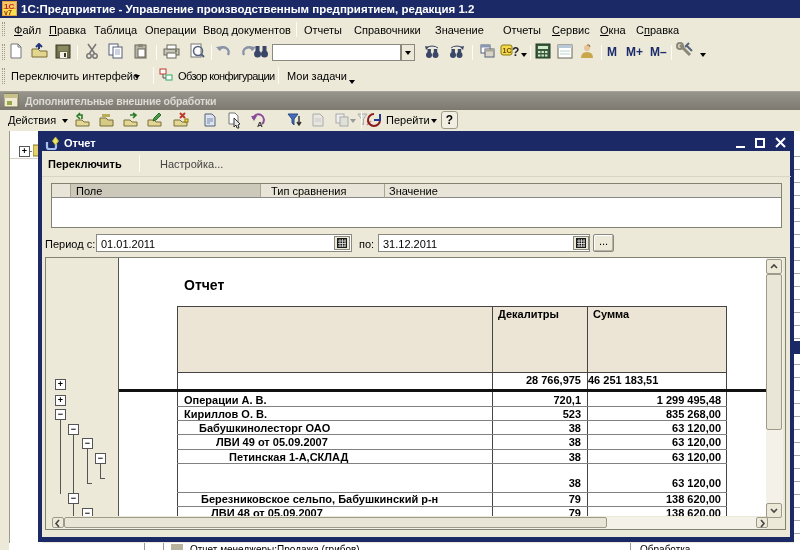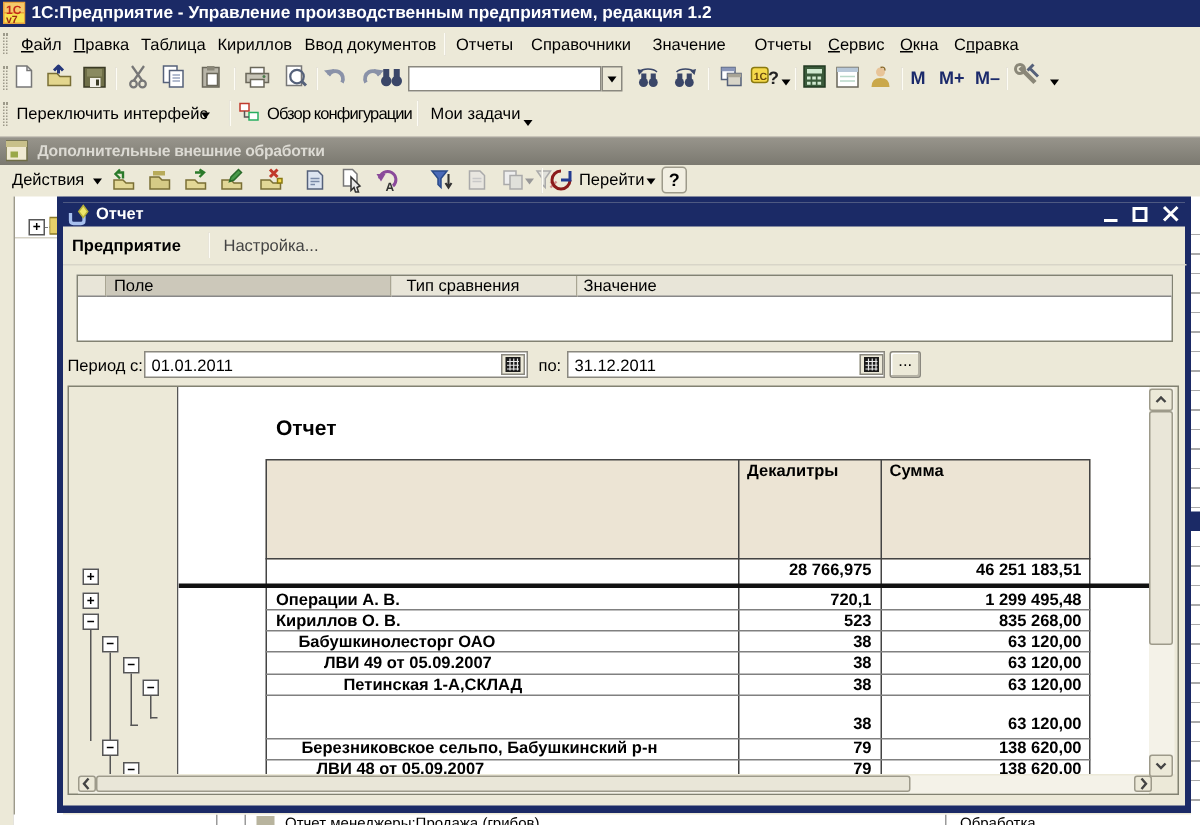--- a/index.html
+++ b/index.html
@@ -20,21 +20,21 @@
  <text x="2" y="8" font-size="8" font-weight="bold" fill="#c42a1c" font-family="Liberation Sans">1С</text>
  <text x="2" y="14" font-size="7" font-weight="bold" fill="#a02a14" font-family="Liberation Sans">v7</text>
 </svg>
 <div class="a" style="left:21px;top:3px;color:#fff;font-weight:bold;font-size:11.5px">1С:Предприятие - Управление производственным предприятием, редакция 1.2</div>
 
 <div class="a" style="left:0;top:18px;width:800px;height:22px;background:#ece9d8"></div>
 <div class="grip" style="left:2px;top:22px;height:14px"></div>
 <div class="tbtxt" style="left:14px;top:24px"><u>Ф</u>айл</div>
 <div class="tbtxt" style="left:49px;top:24px"><u>П</u>равка</div>
 <div class="tbtxt" style="left:94px;top:24px">Таблица</div>
-<div class="tbtxt" style="left:145px;top:24px">Кириллов</div>
+<div class="tbtxt" style="left:145px;top:24px">Операции</div>
 <div class="tbtxt" style="left:203px;top:24px">Ввод документов</div>
 <div class="sep" style="left:296px;top:22px;height:15px"></div>
 <div class="tbtxt" style="left:304px;top:24px">Отчеты</div>
 <div class="tbtxt" style="left:354px;top:24px">Справочники</div>
 <div class="tbtxt" style="left:435px;top:24px">Значение</div>
 <div class="tbtxt" style="left:503px;top:24px">Отчеты</div>
 <div class="tbtxt" style="left:552px;top:24px"><u>С</u>ервис</div>
 <div class="tbtxt" style="left:600px;top:24px"><u>О</u>кна</div>
 <div class="tbtxt" style="left:636px;top:24px">С<u>п</u>равка</div>
 
@@ -280,23 +280,23 @@
  <path d="M2 6 V11 Q2 13 4 13 H9 Q11 13 11 11 V8" stroke="#a8c0ee" stroke-width="2.2" fill="none"></path>
  <path d="M10.5 1 L13.5 5 L10.5 9 L7.5 5 Z" fill="#eee66a" stroke="#b8b23a"></path>
 </svg>
 <div class="a" style="left:64px;top:137px;color:#fff;font-weight:bold;font-size:11px">Отчет</div>
 <div class="a" style="left:736px;top:146px;width:9px;height:2px;background:#fff"></div>
 <div class="a" style="left:755px;top:138px;width:10px;height:10px;border:2px solid #fff"></div>
 <svg class="a" style="left:775px;top:137px" width="11" height="11">
     <path d="M1 1 L10 10 M10 1 L1 10" stroke="#fff" stroke-width="2"></path>
   </svg>
 
-<div class="a" style="left:48px;top:158px;font-weight:bold">Предприятие</div>
+<div class="a" style="left:48px;top:158px;font-weight:bold">Переключить</div>
 <div class="sep" style="left:139px;top:155px;height:17px"></div>
-<div class="a" style="left:149px;top:158px;color:#444">Настройка...</div>
+<div class="a" style="left:160px;top:158px;color:#444">Настройка...</div>
 <div class="a" style="left:42px;top:176px;width:749px;border-top:1px solid #d8d5c8"></div>
 
 <div class="a" style="left:51px;top:183px;width:731px;height:45px;background:#fff;border:1px solid #828272"></div>
 <div class="a" style="left:52px;top:184px;width:19px;height:14px;background:#e8e5d8;border-right:1px solid #a9a593;border-bottom:1px solid #888"></div>
 <div class="a" style="left:71px;top:184px;width:190px;height:14px;background:#ccc8ba;border-right:1px solid #a9a593;border-bottom:1px solid #888;padding:1px 0 0 5px">Поле</div>
 <div class="a" style="left:261px;top:184px;width:124px;height:14px;background:#e8e5d8;border-right:1px solid #a9a593;border-bottom:1px solid #888;padding:1px 0 0 10px">Тип сравнения</div>
 <div class="a" style="left:385px;top:184px;width:396px;height:14px;background:#e8e5d8;border-bottom:1px solid #888;padding:1px 0 0 4px">Значение</div>
 
 <div class="a" style="left:45px;top:238px">Период с:</div>
 <div class="a" style="left:96px;top:234px;width:256px;height:18px;background:#fff;border:1px solid #8a887f"></div>
@@ -321,21 +321,21 @@
  <div class="a" style="left:58px;top:48px;width:550px;height:67px;background:#ece4d4;border:1px solid #444"></div>
  <div class="a" style="left:379px;top:50px">Декалитры</div>
  <div class="a" style="left:474px;top:50px">Сумма</div>
 
  <div class="a" style="left:373px;top:48px;width:1px;height:210px;background:#444"></div>
  <div class="a" style="left:468px;top:48px;width:1px;height:210px;background:#444"></div>
  <div class="a" style="left:58px;top:114px;width:1px;height:144px;background:#444"></div>
  <div class="a" style="left:607px;top:114px;width:1px;height:144px;background:#444"></div>
 
  <div class="a" style="left:374px;top:116px;width:91px;text-align:right;padding-right:3px">28 766,975</div>
- <div class="a" style="left:469px;top:116px;width:133px;text-align:right">46 251 183,51</div>
+ <div class="a" style="left:469px;top:116px;width:133px;text-align:left">46 251 183,51</div>
 
  <div class="a" style="left:0;top:131px;width:647px;height:3px;background:#111"></div>
 
  <div class="a" style="left:58px;top:148px;width:550px;height:1px;background:#808080"></div>
  <div class="a" style="left:58px;top:162px;width:550px;height:1px;background:#808080"></div>
  <div class="a" style="left:58px;top:176px;width:550px;height:1px;background:#808080"></div>
  <div class="a" style="left:58px;top:191px;width:550px;height:1px;background:#808080"></div>
  <div class="a" style="left:58px;top:205px;width:550px;height:1px;background:#808080"></div>
  <div class="a" style="left:58px;top:234px;width:550px;height:1px;background:#808080"></div>
  <div class="a" style="left:58px;top:248px;width:550px;height:1px;background:#808080"></div>

